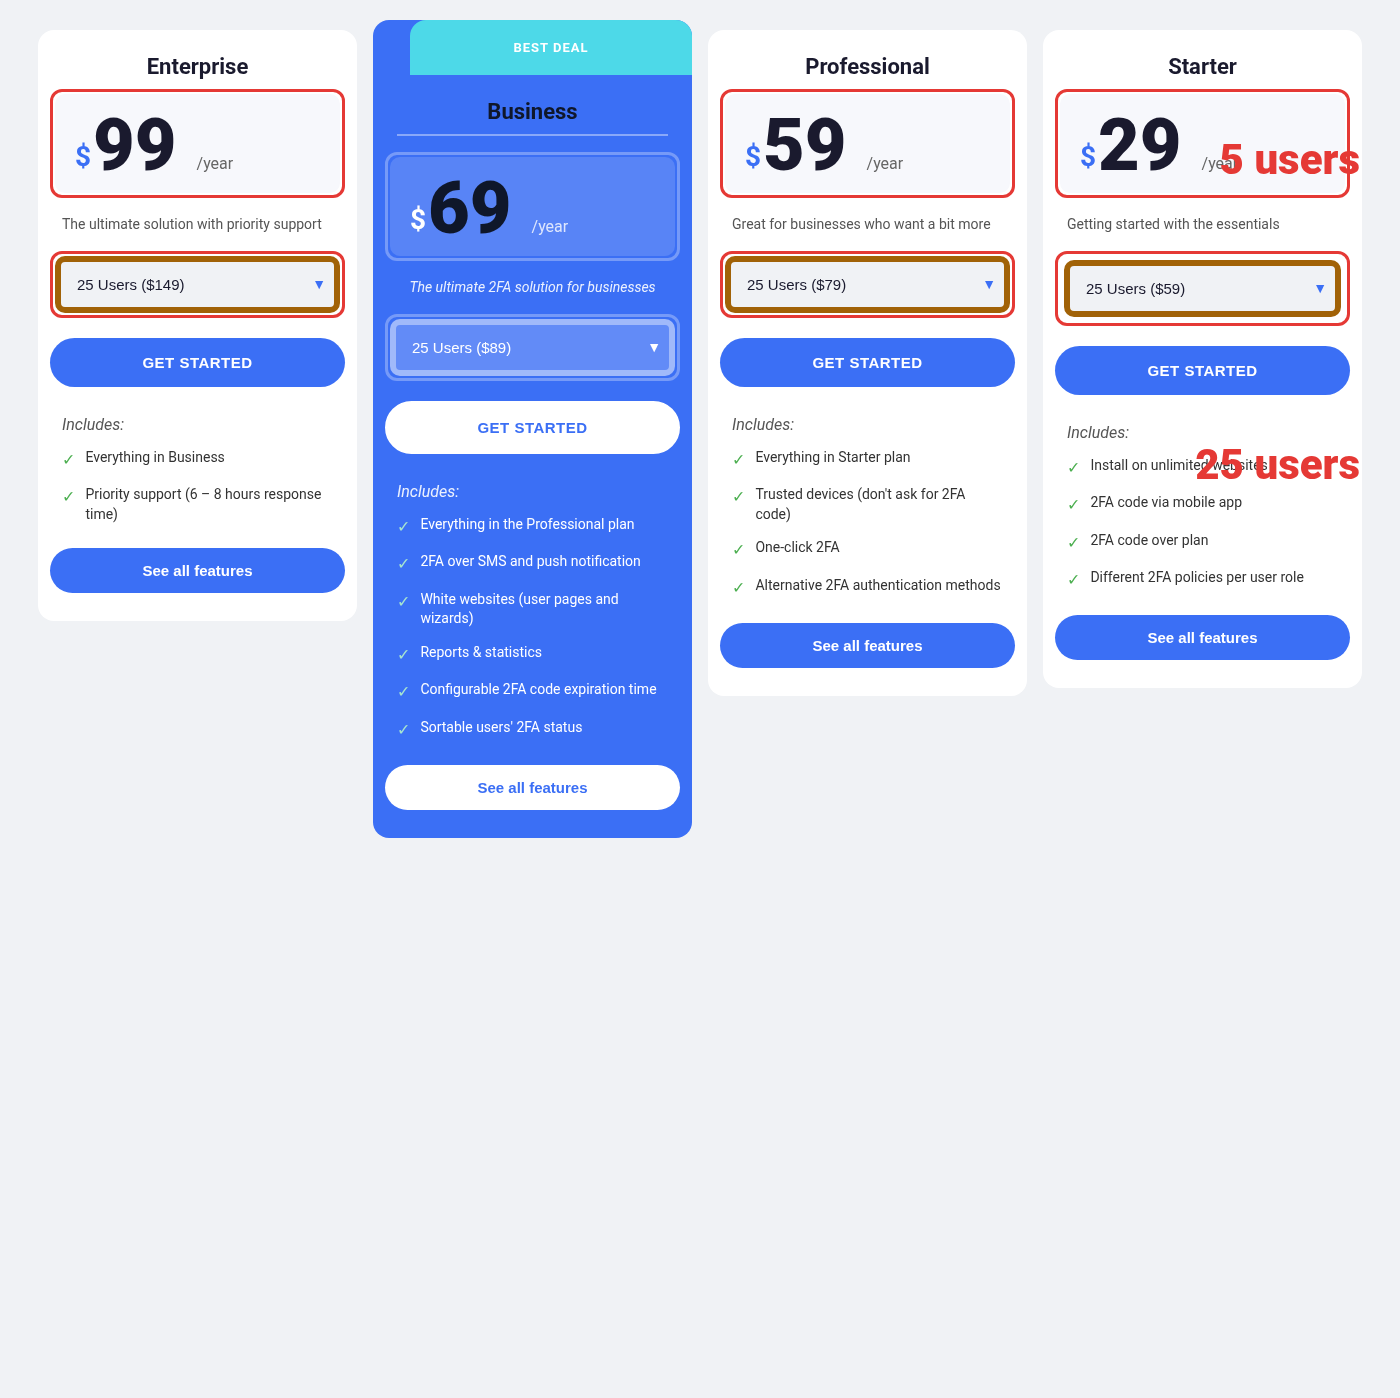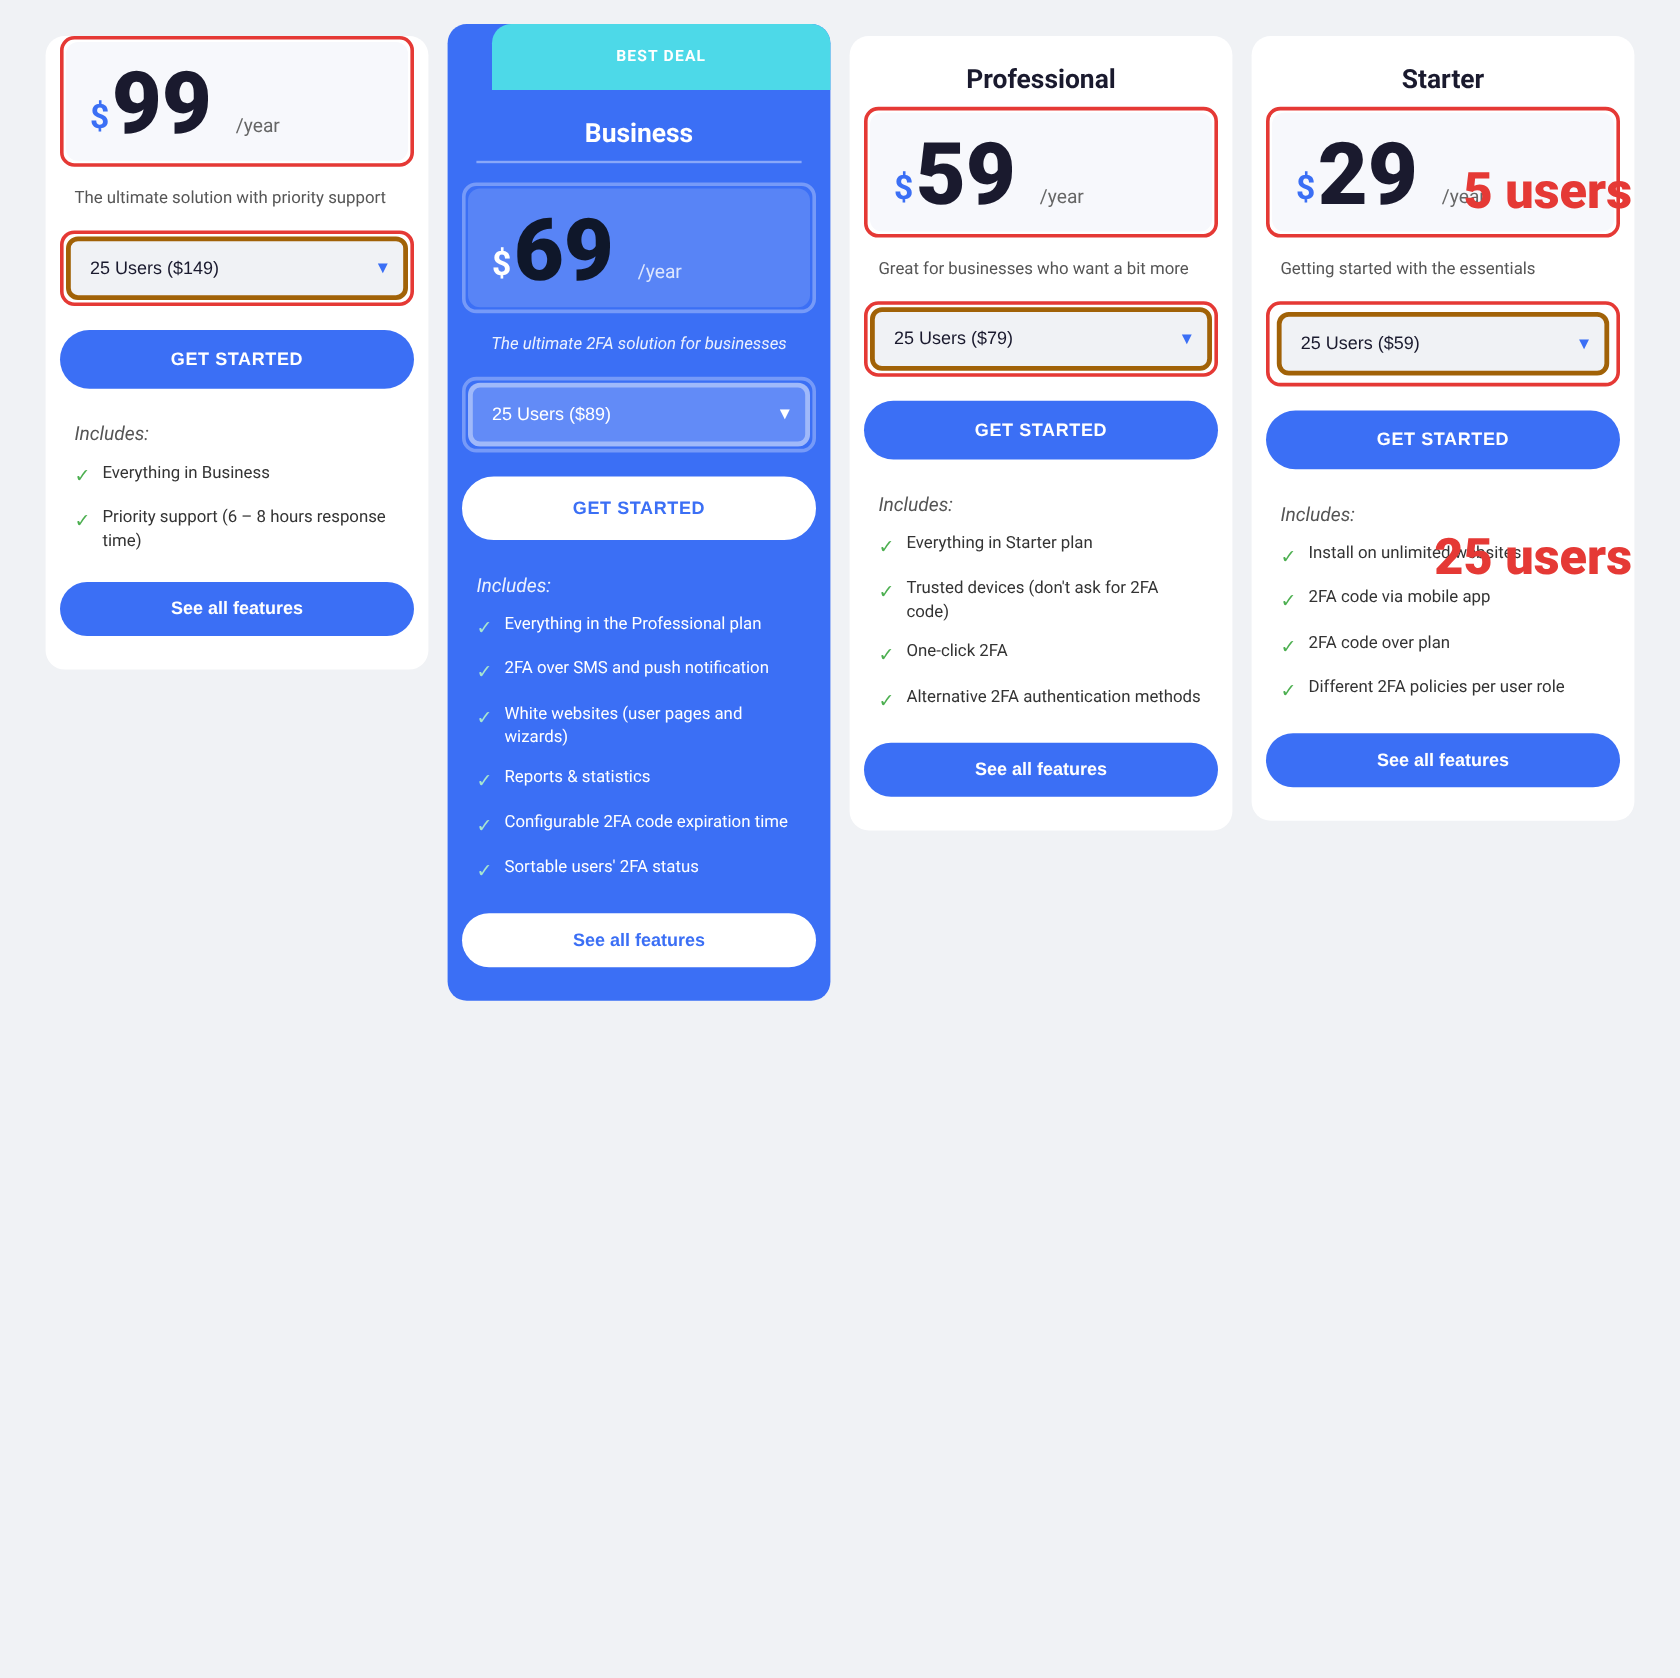--- a/index.html
+++ b/index.html
@@ -48,21 +48,21 @@
       margin-left: 37px;
     }
 
     .plan-name {
       font-size: 22px;
       font-weight: 700;
       color: #1a1a2e;
     }
 
     .plan-card.business .plan-name {
-      color: #ffffff;
+      color: #0f172a;
     }
 
     .plan-divider {
       height: 2px;
       background: rgba(255,255,255,0.4);
       margin: 0 24px 16px;
       display: none;
     }
 
     .plan-card.business .plan-divider {
@@ -151,21 +151,21 @@
 
     .user-select-container {
       position: relative;
       margin: 0 12px 20px;
     }
 
     .user-select-container select {
       width: 100%;
       padding: 14px 40px 14px 16px;
       border-radius: 10px;
-      border: 4px solid #a16207;
+      border: 6px solid #a16207;
       background: #f0f2f5;
       font-size: 15px;
       font-weight: 500;
       color: #1a1a2e;
       appearance: none;
       -webkit-appearance: none;
       cursor: pointer;
       outline: none;
     }
 
@@ -309,20 +309,23 @@
 </head>
 <body>
 
 <div class="outer-wrapper">
   <span class="floating-annotation annot-5users">5 users</span>
   <span class="floating-annotation annot-25users">25 users</span>
 
   <div class="pricing-container">
 
     <div class="plan-card enterprise">
+      <div class="plan-name-row">
+        <span class="plan-name">Enterprise</span>
+      </div>
 
       <div class="price-box-wrapper">
         <div class="price-box">
           <div class="price-row">
             <span class="price-dollar">$</span>
             <span class="price-amount">99</span>
             <span class="price-period">/year</span>
           </div>
         </div>
       </div>

